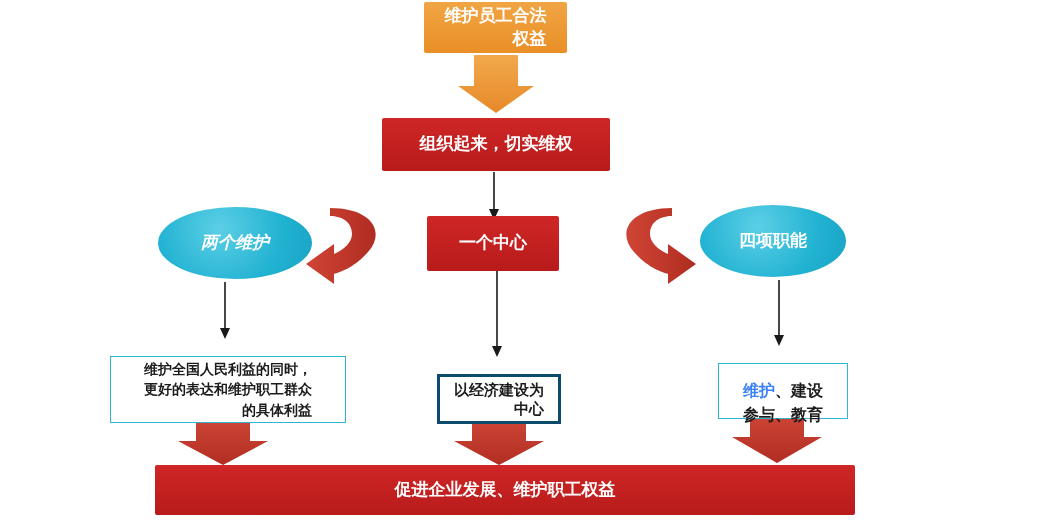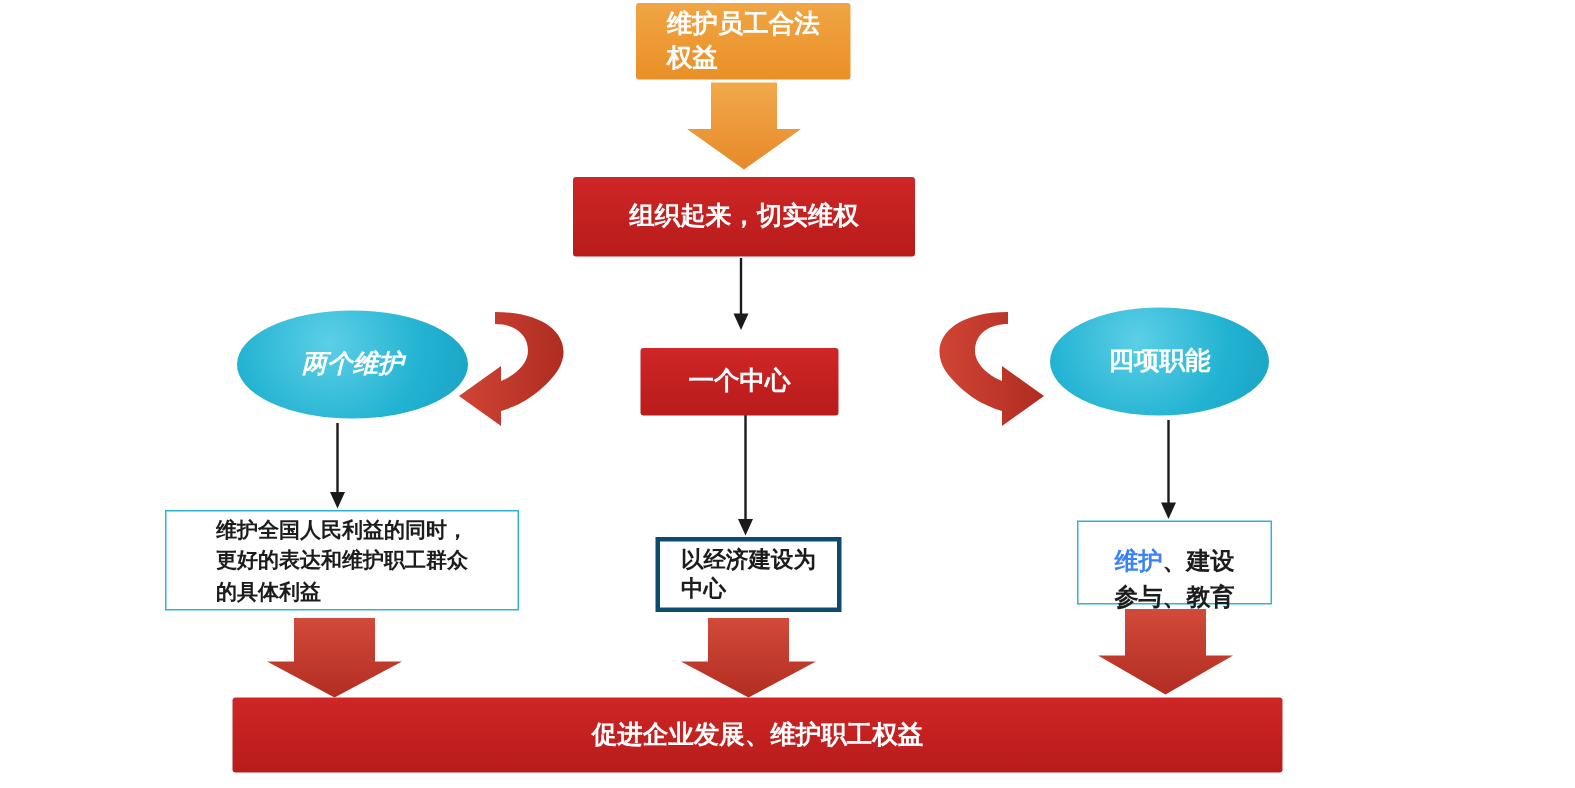--- a/index.html
+++ b/index.html
@@ -16,21 +16,21 @@
     height: 525px;
     background: #ffffff;
     overflow: hidden;
   }
   .node {
     position: absolute;
     box-sizing: border-box;
     display: flex;
     align-items: center;
     justify-content: center;
-    text-align: left;
+    text-align: right;
     font-weight: bold;
     line-height: 1.3;
     white-space: pre-line;
   }
 
   
   #top-box {
     left: 424px;
     top: 2px;
     width: 143px;
@@ -51,23 +51,23 @@
     background: #c32020;
     background: linear-gradient(180deg, #cf2626 0%, #b81b1b 100%);
     color: #ffffff;
     font-size: 17px;
     border-radius: 2px;
   }
 
   
   #center-box {
     left: 427px;
-    top: 232px;
+    top: 216px;
     width: 132px;
-    height: 45px;
+    height: 55px;
     background: #c32020;
     background: linear-gradient(180deg, #cf2626 0%, #b81b1b 100%);
     color: #ffffff;
     font-size: 17px;
     border-radius: 2px;
   }
 
   
   .ellipse {
     border-radius: 50%;
@@ -89,20 +89,21 @@
     width: 146px;
     height: 72px;
   }
 
   
   .detail-box {
     background: #ffffff;
     border: 1px solid #2fb4d1;
     color: #1c1c1c;
     font-size: 14.5px;
+    margin-top: 16px;
   }
   #detail-left {
     left: 110px;
     top: 340px;
     width: 236px;
     height: 67px;
     font-size: 14px;
     line-height: 1.45;
   }
   #detail-center {

